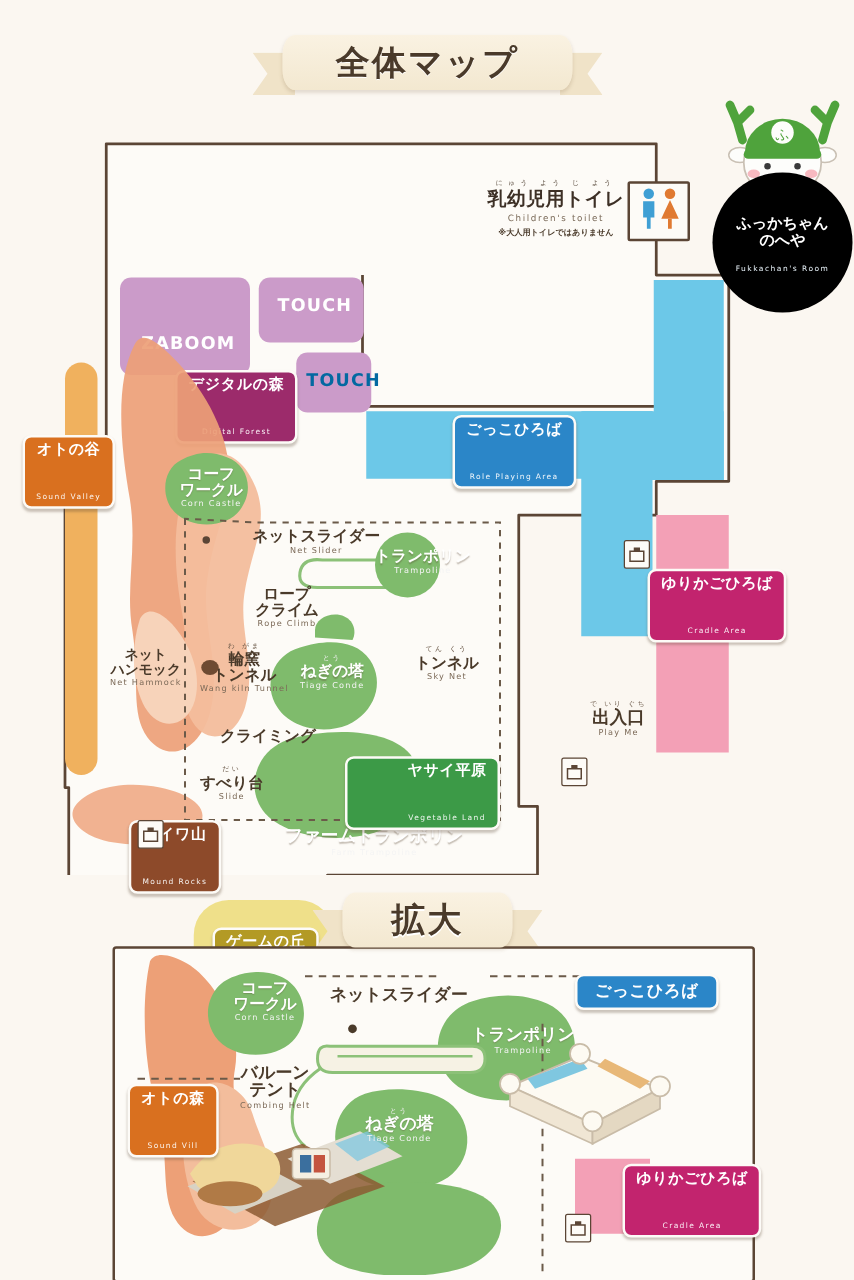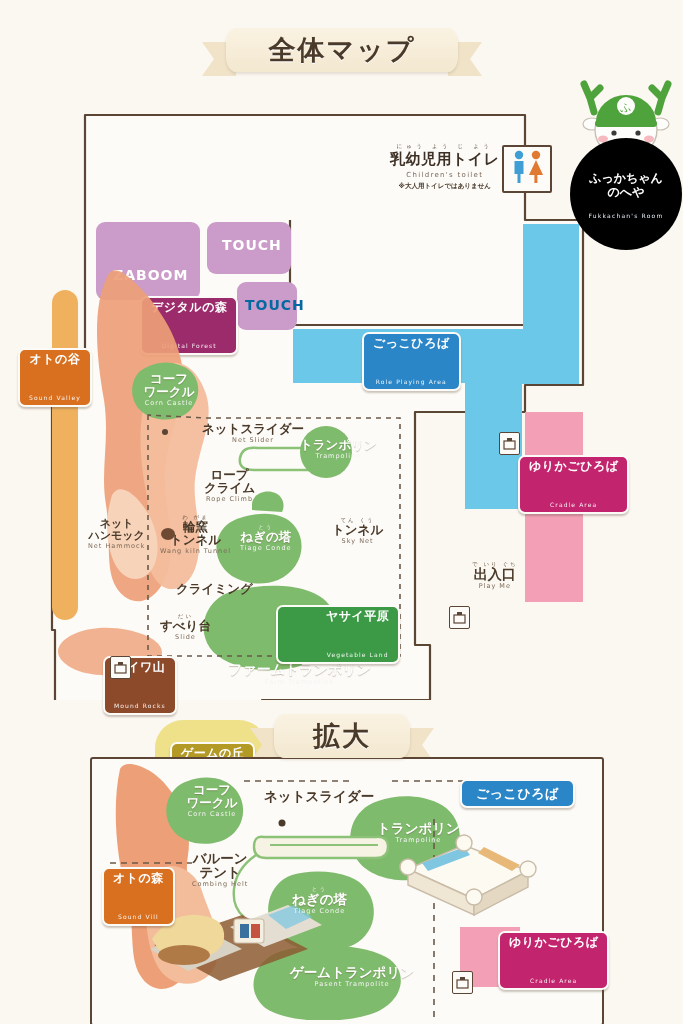--- a/index.html
+++ b/index.html
@@ -443,24 +443,20 @@
       <span class="jp" style="font-size:13.5px;">テント</span>
       <span class="en">Combing Helt</span>
     </span>
 
     <span class="tl white" style="left:200px;top:128px;">
       <span class="ruby" style="color:#eee;">とう</span>
       <span class="jp" style="font-size:13.5px;">ねぎの塔</span>
       <span class="en">Tiage Conde</span>
     </span>
 
-    <span class="tl white" style="left:198px;top:206px;">
-      <span class="jp" style="font-size:13.5px;">ゲームトランポリン</span>
-      <span class="en">Pasent Trampolite</span>
-    </span>
 
     <div class="boxicon" style="left:360px;top:212px;">
       <svg width="19" height="21" viewBox="0 0 19 21">
           <rect x="4" y="8" width="11" height="8" fill="none" stroke="#5b4535" stroke-width="1.2"></rect>
           <rect x="7" y="5" width="5" height="3" fill="#5b4535"></rect>
         </svg>
     </div>
   </div>
 
 </div>

